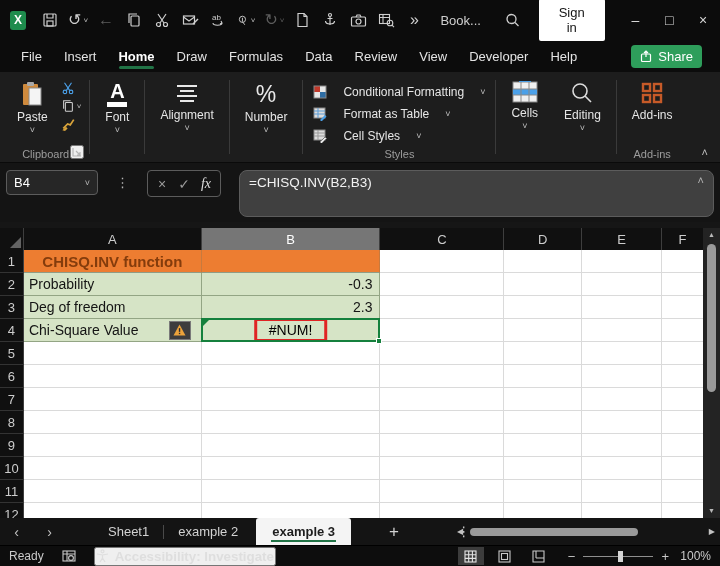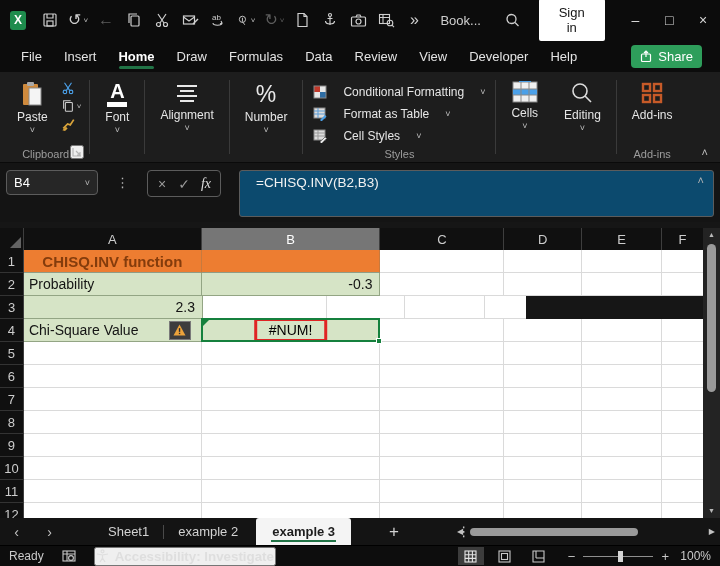--- a/index.html
+++ b/index.html
@@ -56,22 +56,22 @@
 
   
   .fbar{height:59px;background:#141414;display:flex;align-items:flex-start;padding:7px 6px 0;gap:18px}
   .namebox{width:92px;height:25px;background:#262626;border:1px solid #5c5c5c;border-radius:4px;
         display:flex;align-items:center;padding:0 7px;font-size:13px;color:#fff}
   .namebox .tb-chev{margin-left:auto;font-size:9px}
   .fdots{color:#b5b5b5;font-size:13px;padding-top:5px}
   .fbtns{height:27px;border:1px solid #5c5c5c;border-radius:4px;display:flex;align-items:center;padding:0 3px}
   .fbtn{width:22px;text-align:center;color:#9b9b9b;font-size:14px;background:none;border:none}
   .fx{font-style:italic;font-family:"Liberation Serif",serif;color:#dedede}
-  .finput{flex:1;height:47px;background:#0c4a6e;border:1px solid #5c5c5c;border-radius:3px;
-        padding:4px 16px;font-size:13.5px;color:#f2f2f2;position:relative}
+  .finput{flex:1;height:47px;background:#404040;border:1px solid #5c5c5c;border-radius:8px;
+        padding:4px 9px;font-size:13.5px;color:#f2f2f2;position:relative}
   .fcollapse{position:absolute;right:9px;top:3px;color:#b5b5b5;font-size:11px;background:none;border:none}
 
   
   .gridwrap{position:relative;height:296px;background:#161616;padding-top:6px;overflow:hidden}
   .sheet{width:703px}
   .hdr-row{display:flex;height:22px}
   .corner{width:24px;background:#101010;position:relative;border-right:1px solid #3e3e3e}
   .corner::after{content:"";position:absolute;right:2px;bottom:2px;border-left:11px solid transparent;
         border-bottom:11px solid #636363}
   .colh{background:#101010;color:#cdcdcd;font-size:13px;display:flex;align-items:center;
@@ -446,20 +446,21 @@
         <div class="cell cA fill-green">Probability</div>
         <div class="cell cB fill-green num">-0.3</div>
         <div class="cell cC"></div>
           <div class="cell cD"></div>
           <div class="cell cE"></div>
           <div class="cell cF"></div>
       </div>
 
       <div class="row">
         <div class="rowh">3</div>
+        <div class="cell cA fill-green">Deg of freedom</div>
         <div class="cell cB fill-green num">2.3</div>
         <div class="cell cC"></div>
           <div class="cell cD"></div>
           <div class="cell cE"></div>
           <div class="cell cF"></div>
       </div>
 
       <div class="row">
         <div class="rowh">4</div>
         <div class="cell cA fill-green">

